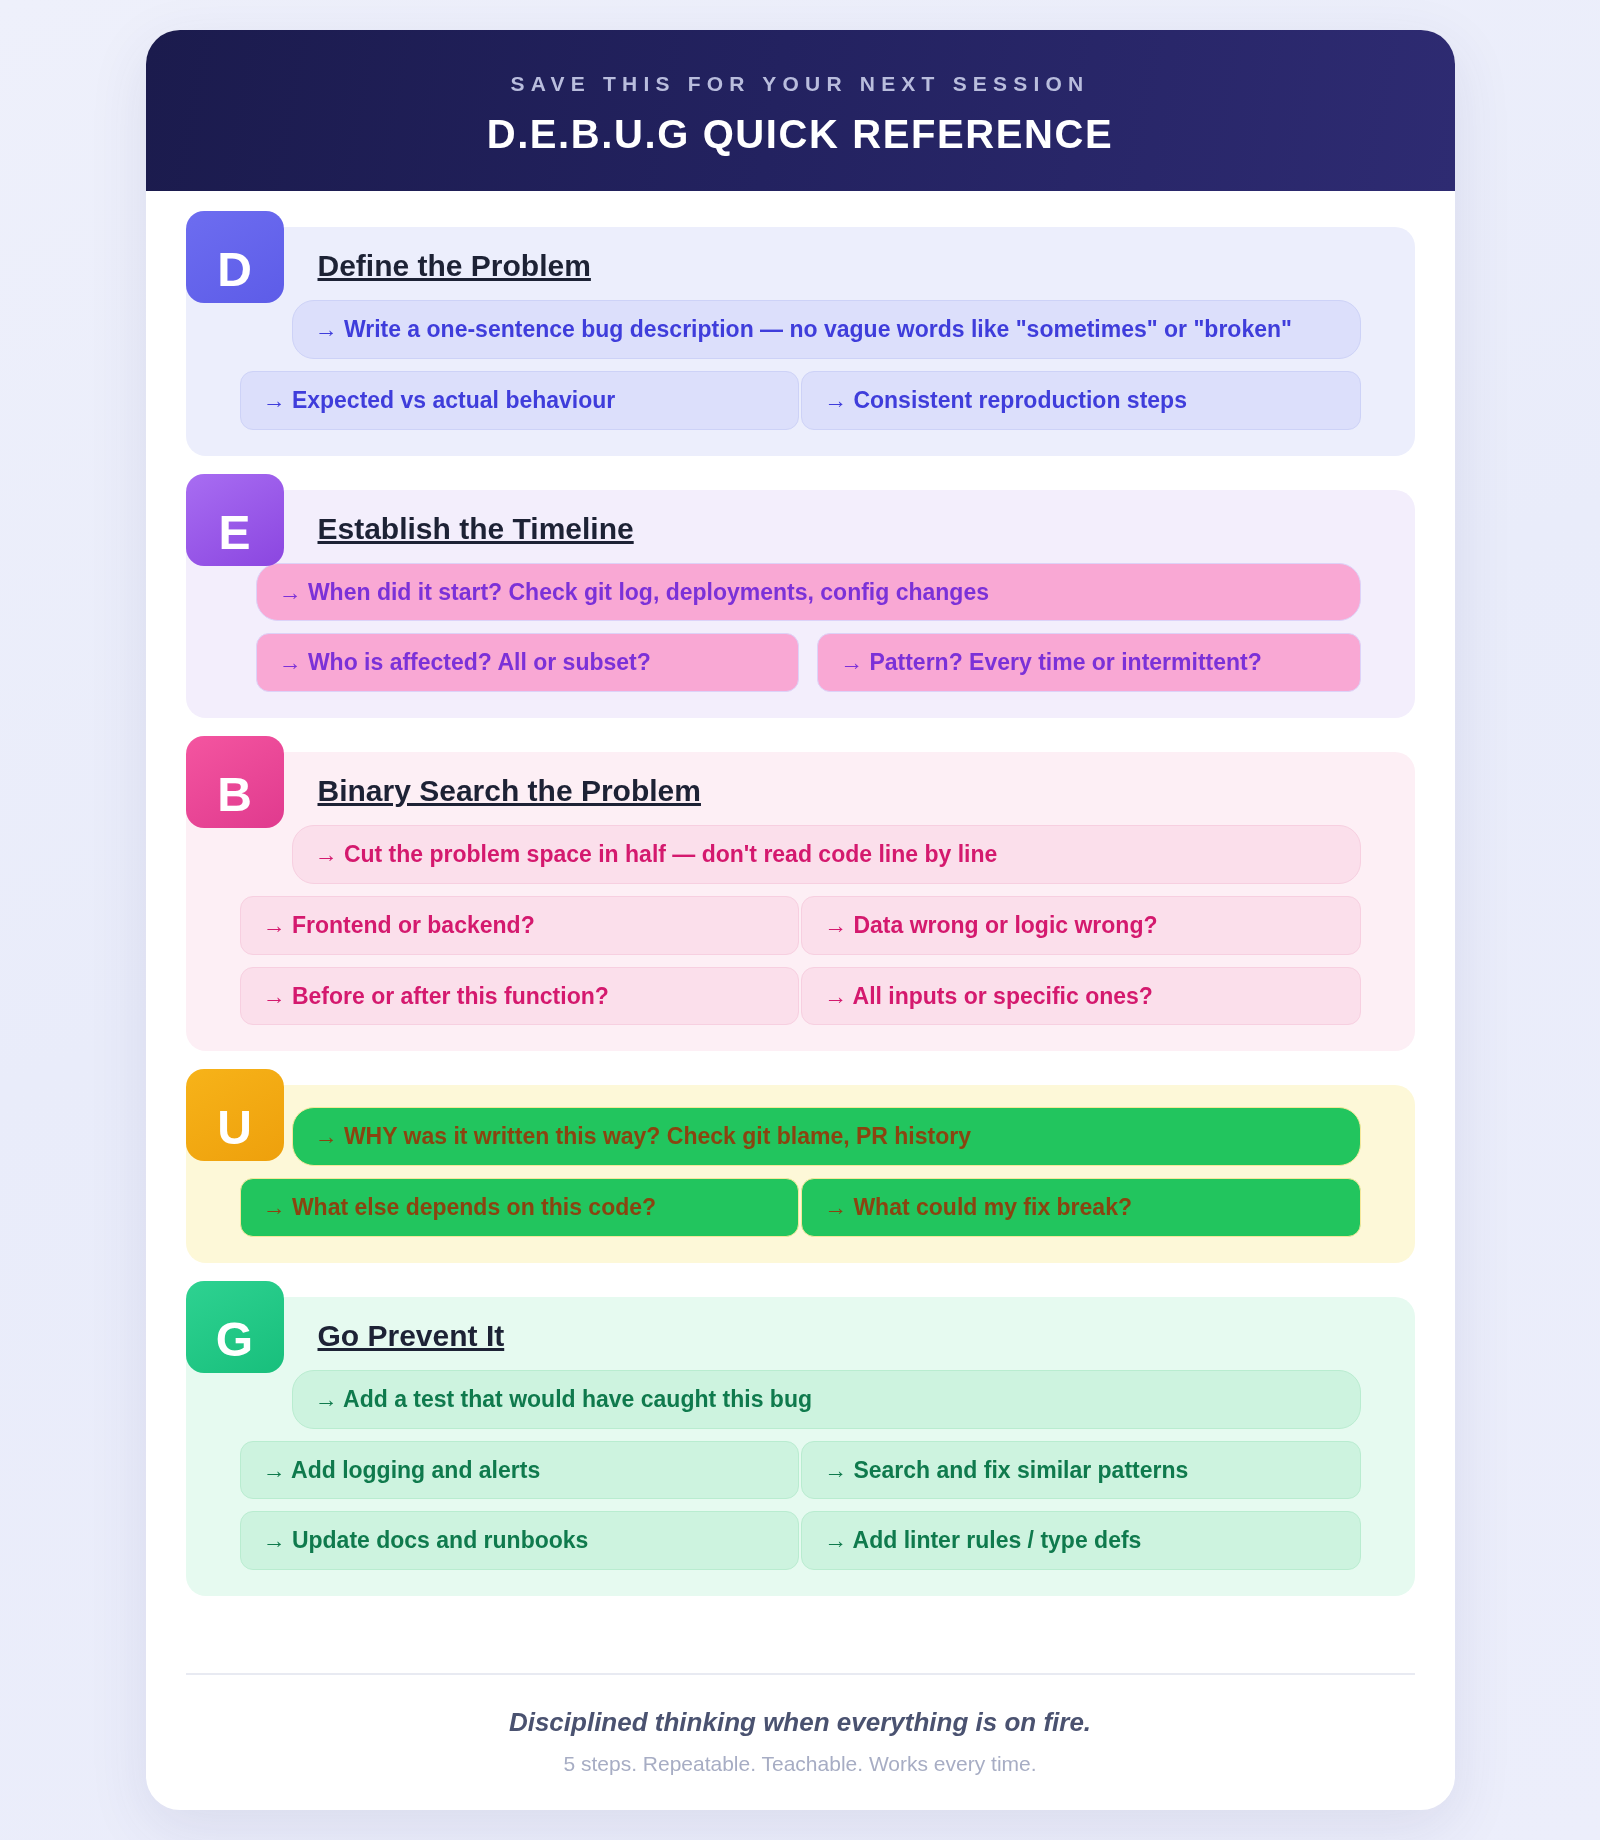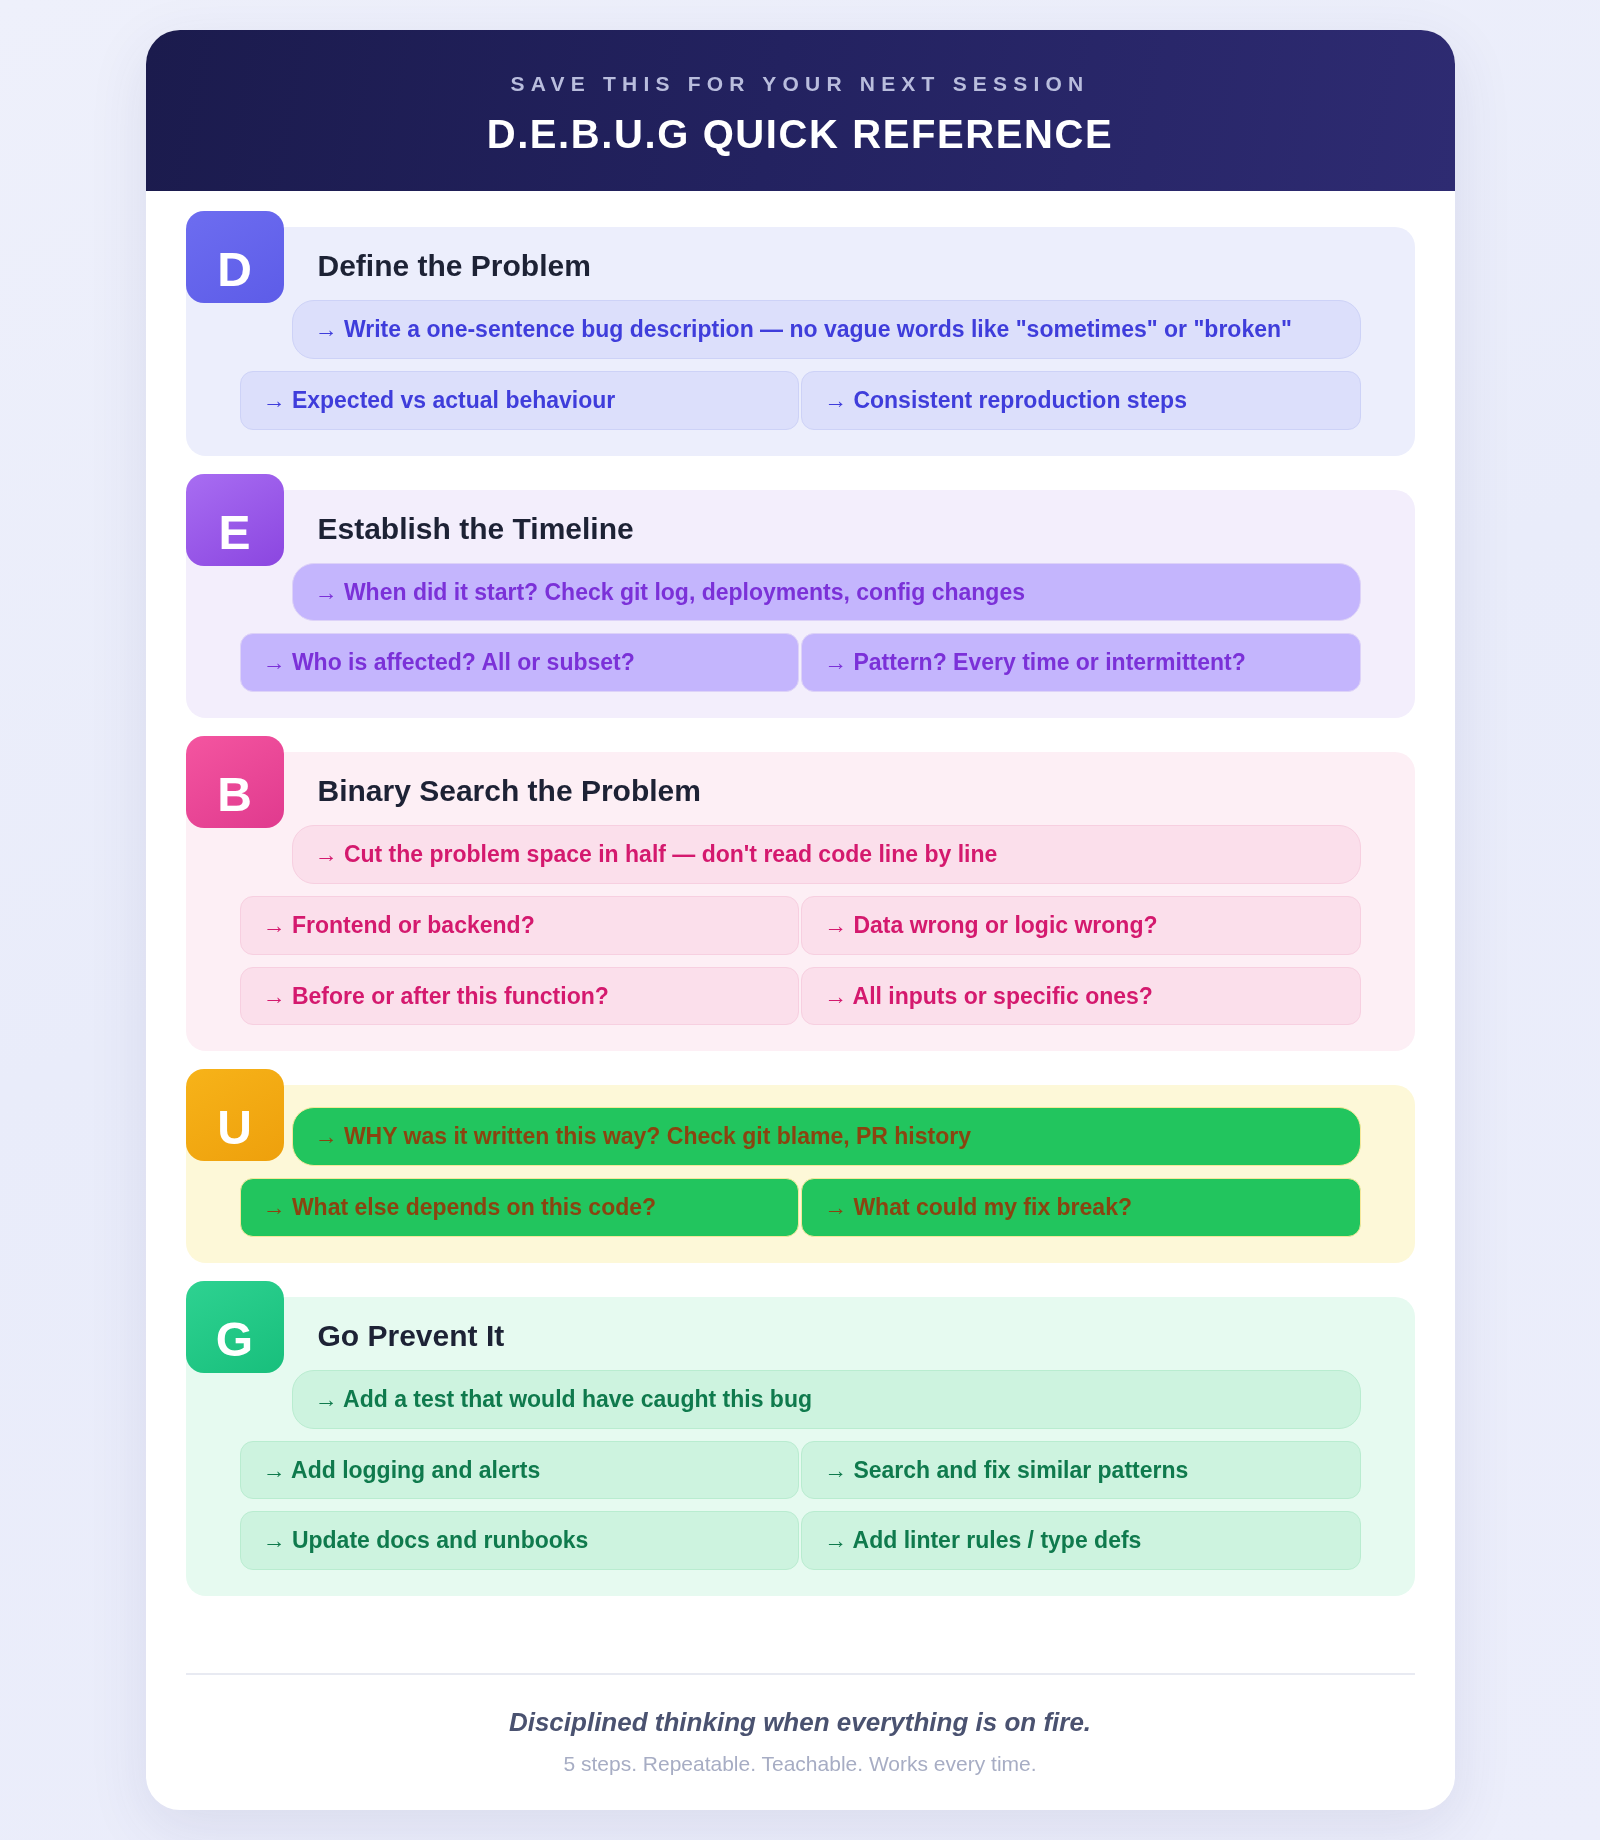--- a/index.html
+++ b/index.html
@@ -83,20 +83,21 @@
     z-index: 3;
   }
 
   .step-title {
     font-size: 30px;
     font-weight: 700;
     color: #1d2235;
     margin-left: 78px;
     margin-bottom: 18px;
     line-height: 1.1;
+    text-decoration: underline;
   }
 
   .item-full {
     border-radius: 22px;
     padding: 14px 22px;
     font-size: 23px;
     font-weight: 700;
     margin-left: 52px;
     margin-bottom: 12px;
     border: 1px solid transparent;
@@ -122,21 +123,21 @@
   .theme-d { background: #eceefc; }
   .theme-d .badge { background: linear-gradient(150deg, #6d6df0 0%, #5d5ce8 100%); }
   .theme-d .item-full, .theme-d .item-half {
     background: #dcdffb; border-color: #cdd2f7; color: #3f3ddb;
   }
 
   .theme-e { background: #f3eefc; }
   .theme-e .badge { background: linear-gradient(150deg, #a濃 0%, #8b46e0 100%); }
   .theme-e .badge { background: linear-gradient(150deg, #a86df2 0%, #8b46e0 100%); }
   .theme-e .item-full, .theme-e .item-half {
-    background: #c4b5fd; border-color: #ddd2f8; color: #7b31d8;
+    background: #f9a8d4; border-color: #ddd2f8; color: #7b31d8; margin-left: 16px;
   }
 
   .theme-b { background: #fdeff5; }
   .theme-b .badge { background: linear-gradient(150deg, #f martial 0%, #e03a8e 100%); }
   .theme-b .badge { background: linear-gradient(150deg, #f455a0 0%, #e03a8e 100%); }
   .theme-b .item-full, .theme-b .item-half {
     background: #fbdfeb; border-color: #f7cfe0; color: #d4196e;
   }
 
   .theme-u { background: #fdf8d8; }

